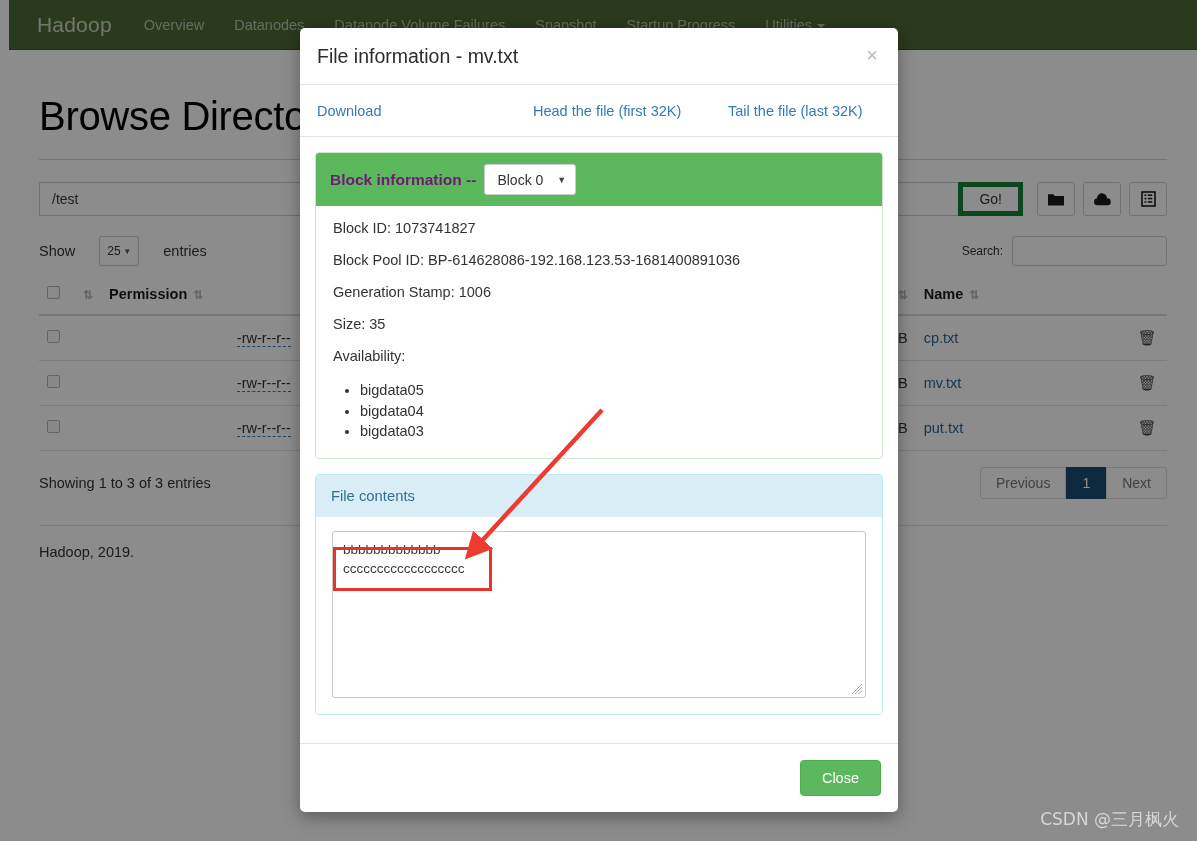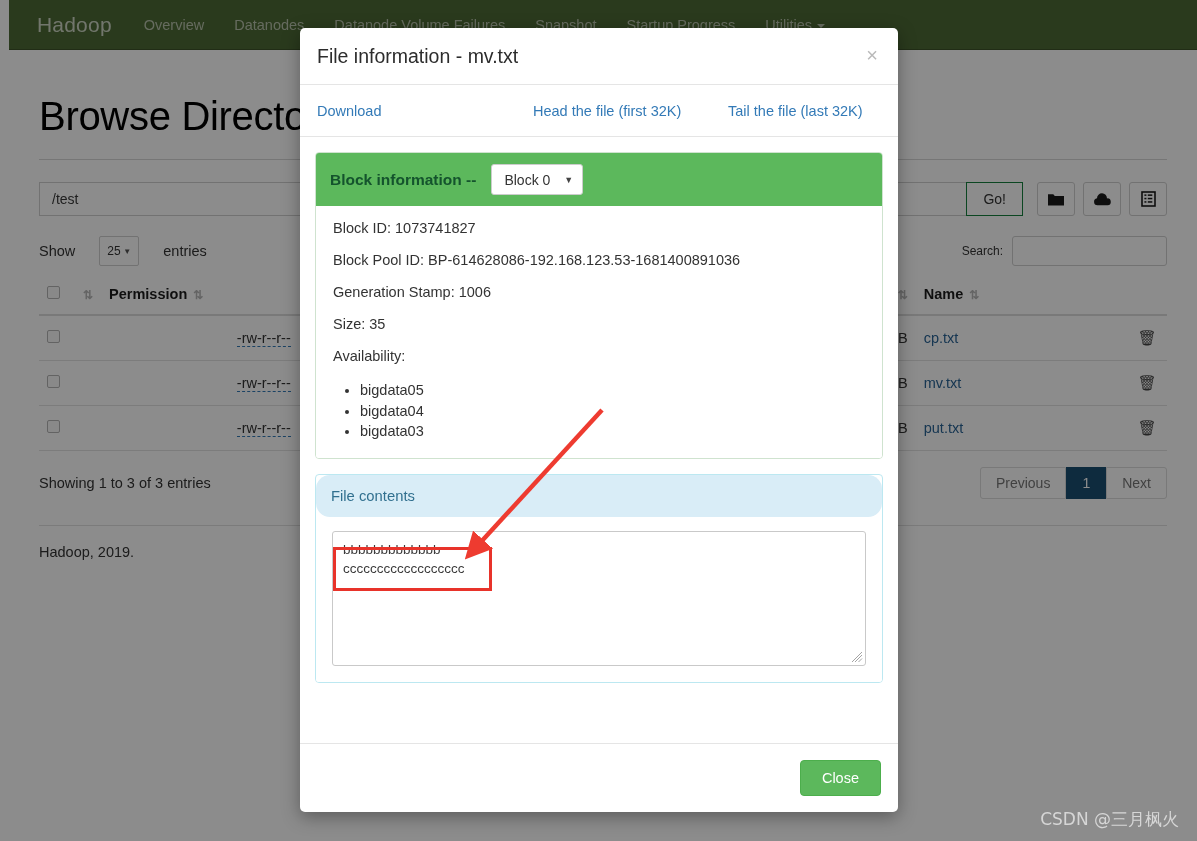--- a/index.html
+++ b/index.html
@@ -61,21 +61,21 @@
     flex: 1;
     border: 1px solid #cfcfcf;
     border-right: none;
     padding: 6px 12px;
     font-size: 14px;
     color: #3a3a3a;
     background: #fff;
     display: flex; align-items: center;
   }
   .go-btn {
-    border: 1px solid #15803d;
+    border: 5px solid #15803d;
     background: #fff;
     padding: 0 16px;
     font-size: 14px;
     color: #333;
     display: flex; align-items: center;
   }
   .icon-btn-group { display: flex; margin-left: 14px; gap: 8px; }
   .icon-btn {
     width: 38px; height: 34px;
     border: 1px solid #cfcfcf;
@@ -183,21 +183,21 @@
     border: 1px solid #cfe3cf;
     border-radius: 4px;
     overflow: hidden;
   }
   .panel-green-head {
     background: #5cb85c;
     padding: 11px 14px;
     display: flex; align-items: center; gap: 0;
     min-height: 53px;
   }
-  .panel-green-head .lbl { color: #14532d; font-size: 15.5px; font-weight: bold; margin-right: 15px; }
+  .panel-green-head .lbl { color: #701a75; font-size: 15.5px; font-weight: bold; margin-right: 8px; }
   .blk-select {
     background: #fff;
     border: 1px solid #ccc;
     border-radius: 3px;
     height: 31px; min-width: 88px;
     display: flex; align-items: center; justify-content: space-between;
     padding: 0 9px 0 12px;
     font-size: 14px; color: #333;
   }
   .blk-select .car { font-size: 9px; color: #444; margin-left: 14px; }
@@ -206,25 +206,24 @@
   .panel-body p { margin: 0 0 16px 0; font-size: 14.5px; color: #333; }
   .panel-body ul { margin: 0; padding-left: 27px; }
   .panel-body li { font-size: 14.5px; color: #333; line-height: 1.42; list-style: disc; }
 
   .panel-blue { border: 1px solid #bce8f1; }
   .panel-blue-head {
     background: #d9edf7;
     padding: 13px 15px;
     color: #31708f;
     font-size: 14.8px;
-    border-radius: 14px;
   }
   .panel-blue-body { background: #fff; padding: 14px 16px 16px 16px; }
   .ta {
-    width: 100%; height: 135px;
+    width: 100%; height: 167px;
     border: 1px solid #c9c9c9;
     border-radius: 3px;
     background: #fff;
     padding: 8px 10px;
     font-size: 13.5px; color: #3a3a3a;
     line-height: 1.45;
     position: relative;
     white-space: pre;
     overflow: hidden;
   }

